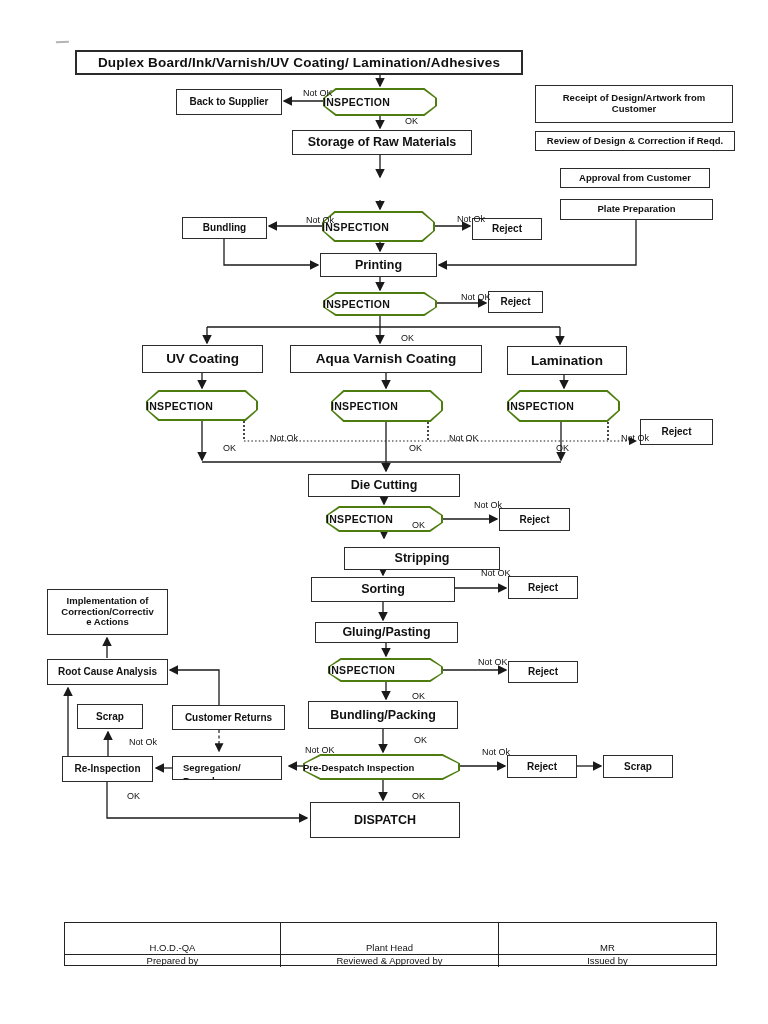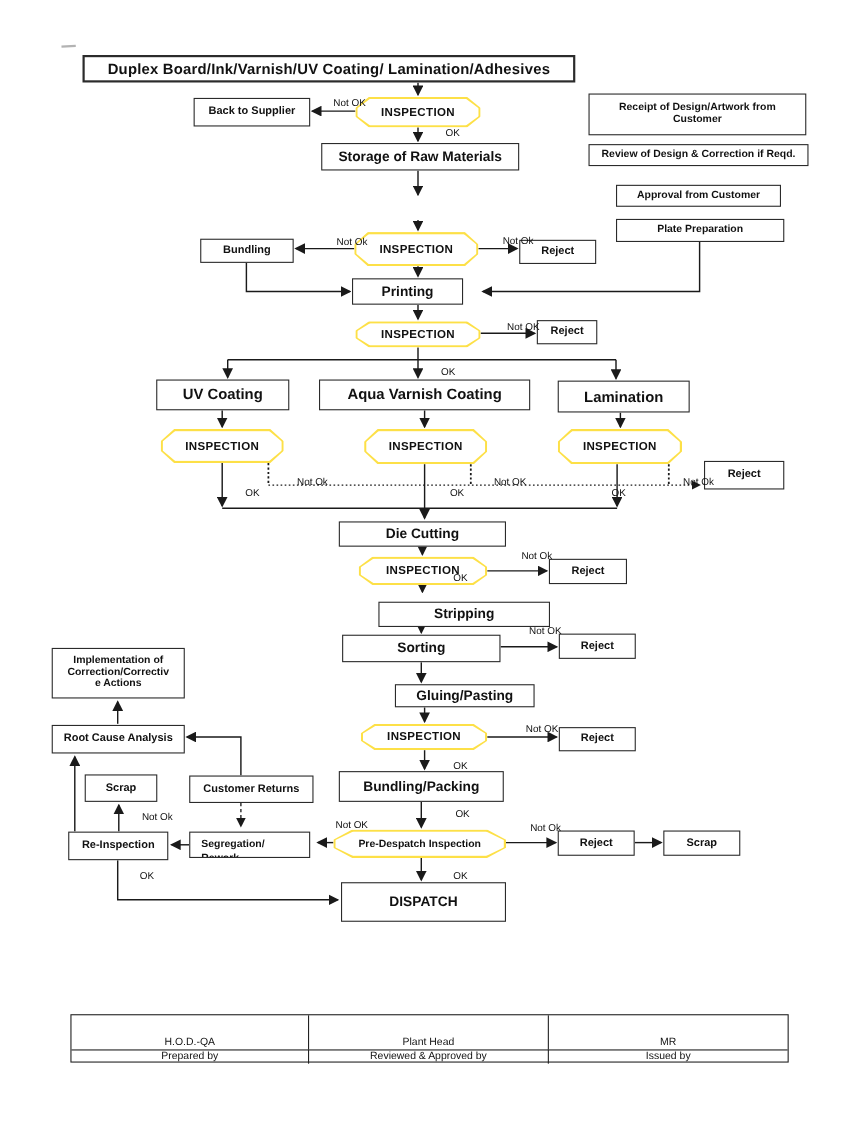--- a/index.html
+++ b/index.html
@@ -7,21 +7,21 @@
         font-family:"Liberation Sans", sans-serif;color:#111;overflow:hidden;}
   svg.wires{position:absolute;left:0;top:0;width:768px;height:1024px;z-index:1;}
   .b{position:absolute;box-sizing:border-box;border:1.5px solid #2b2b2b;background:#fff;
      display:flex;align-items:center;justify-content:center;text-align:center;
      font-weight:bold;z-index:2;line-height:1.15;}
   .f13{font-size:13.5px;}
   .f12{font-size:12.5px;}
   .f10{font-size:10px;}
   .f9{font-size:9.5px;}
   .title{border-width:2px;letter-spacing:.2px;}
-  .oct{position:absolute;z-index:2;background:#fde047;display:flex;align-items:center;justify-content:center;
+  .oct{position:absolute;z-index:2;background:#4d7c0f;display:flex;align-items:center;
        clip-path:polygon(11% 0%,89% 0%,100% 36%,100% 64%,89% 100%,11% 100%,0% 64%,0% 36%);}
   .oct .in{position:absolute;top:1.6px;left:1.6px;right:1.6px;bottom:1.6px;background:#fff;
        clip-path:polygon(11% 0%,89% 0%,100% 36%,100% 64%,89% 100%,11% 100%,0% 64%,0% 36%);}
   .oct .t{position:relative;z-index:1;font-weight:bold;font-size:10.5px;letter-spacing:.3px;}
   .oct.small .t{font-size:9.5px;letter-spacing:0;}
   .lbl{position:absolute;z-index:5;font-size:9px;white-space:nowrap;color:#111;padding-left:17px;}
   .multi{flex-direction:column;}
   .clip2{overflow:hidden;justify-content:flex-start;align-items:flex-start;text-align:left;
          padding:4px 0 0 10px;flex-direction:column;line-height:13px;}
   .artifact{position:absolute;left:56px;top:41px;width:13px;height:4px;z-index:2;
@@ -108,21 +108,21 @@
       <div class="in"></div>
       <span class="t">INSPECTION</span>
     </div>
   <div class="b f12" style="left:292px;top:130px;width:180px;height:25px;">Storage of Raw Materials</div>
   <div class="b f10" style="left:182px;top:217px;width:85px;height:22px;">Bundling</div>
   <div class="oct" style="left:322px;top:211px;width:113px;height:31px;">
       <div class="in"></div>
       <span class="t">INSPECTION</span>
     </div>
   <div class="b f10" style="left:472px;top:218px;width:70px;height:22px;">Reject</div>
-  <div class="b f12" style="left:320px;top:253px;width:101px;height:24px;">Printing</div>
+  <div class="b f12" style="left:320px;top:253px;width:117px;height:24px;">Printing</div>
   <div class="oct" style="left:323px;top:292px;width:114px;height:24px;">
       <div class="in"></div>
       <span class="t">INSPECTION</span>
     </div>
   <div class="b f10" style="left:488px;top:291px;width:55px;height:22px;">Reject</div>
 
   <div class="b f9" style="left:535px;top:85px;width:198px;height:38px;padding:0 14px;">Receipt of Design/Artwork from Customer</div>
   <div class="b f9" style="left:535px;top:131px;width:200px;height:20px;">Review of Design &amp; Correction if Reqd.</div>
   <div class="b f9" style="left:560px;top:168px;width:150px;height:20px;">Approval from Customer</div>
   <div class="b f9" style="left:560px;top:199px;width:153px;height:21px;">Plate Preparation</div>
@@ -146,21 +146,21 @@
 
   <div class="b f12" style="left:308px;top:474px;width:152px;height:23px;">Die Cutting</div>
   <div class="oct" style="left:326px;top:506px;width:117px;height:26px;">
       <div class="in"></div>
       <span class="t">INSPECTION</span>
     </div>
   <div class="b f10" style="left:499px;top:508px;width:71px;height:23px;">Reject</div>
   <div class="b f12" style="left:308px;top:547px;width:156px;height:23px;margin-left:36px;">Stripping</div>
   <div class="b f12" style="left:311px;top:577px;width:144px;height:25px;">Sorting</div>
   <div class="b f10" style="left:508px;top:576px;width:70px;height:23px;">Reject</div>
-  <div class="b f12" style="left:315px;top:622px;width:127px;height:21px;margin-left:44px;">Gluing/Pasting</div>
+  <div class="b f12" style="left:315px;top:622px;width:143px;height:21px;">Gluing/Pasting</div>
   <div class="oct" style="left:328px;top:658px;width:115px;height:24px;">
       <div class="in"></div>
       <span class="t">INSPECTION</span>
     </div>
   <div class="b f10" style="left:508px;top:661px;width:70px;height:22px;">Reject</div>
   <div class="b f12" style="left:308px;top:701px;width:150px;height:28px;">Bundling/Packing</div>
 
   <div class="b f9 multi" style="left:47px;top:589px;width:121px;height:46px;">
     <span>Implementation of</span>
     <span>Correction/Correctiv</span>

